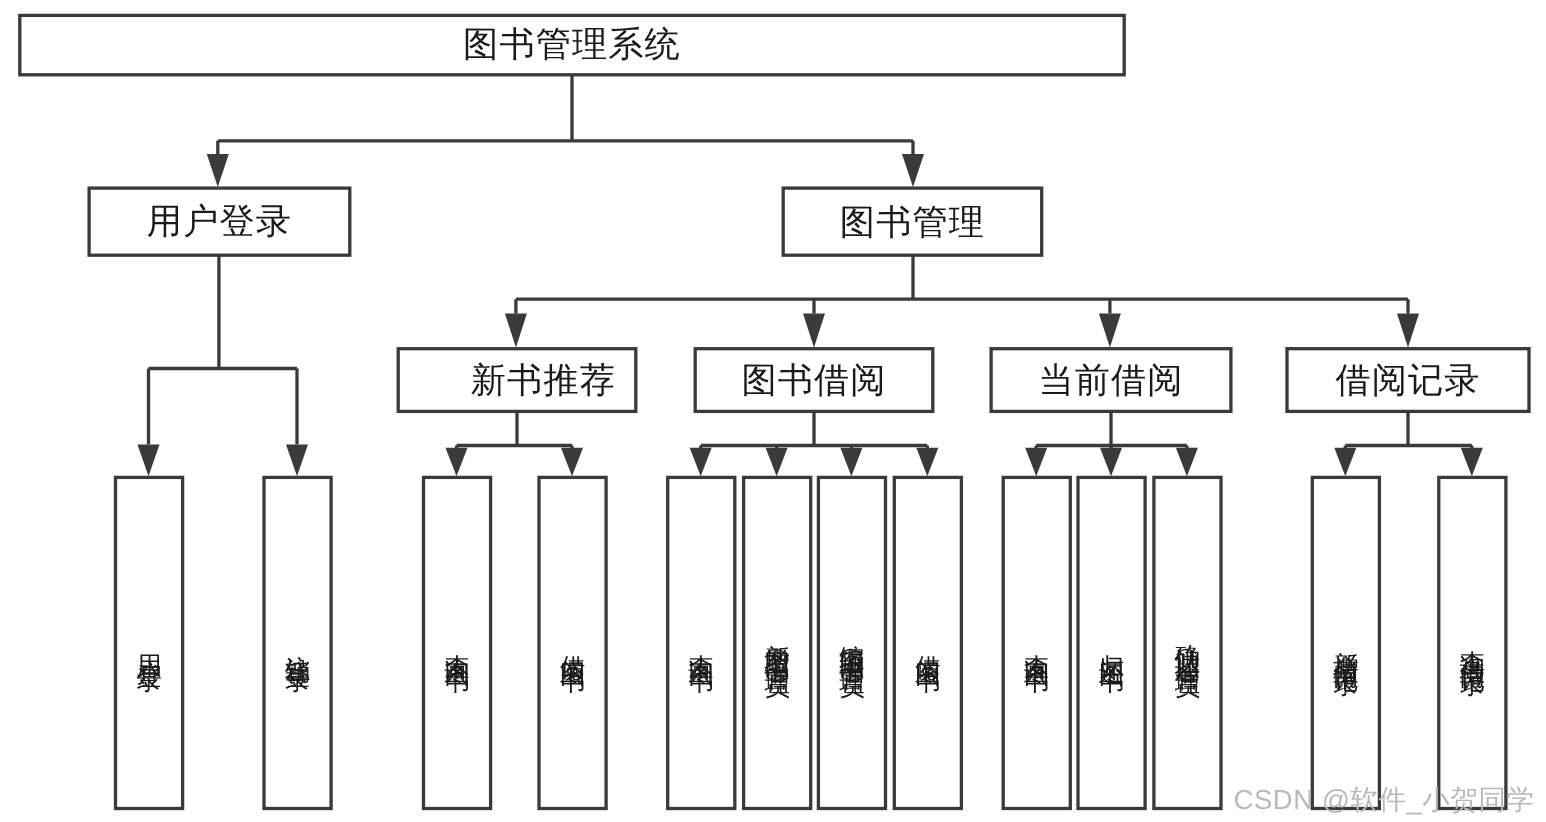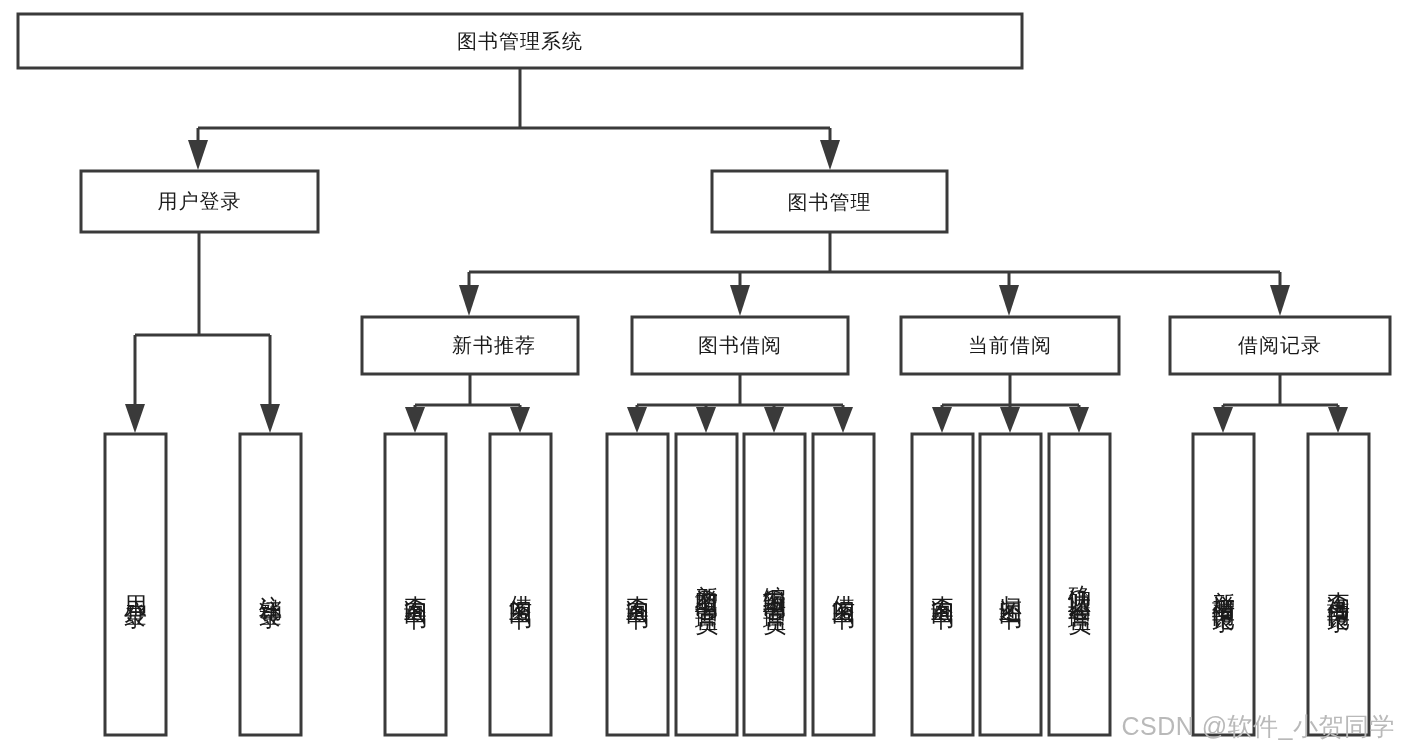--- a/index.html
+++ b/index.html
@@ -55,21 +55,21 @@
     letter-spacing: 4px;
     display: flex;
     align-items: center;
     justify-content: center;
     text-align: center;
     pointer-events: none;
   }
   .htext-wrap {
     position: absolute;
     font-family: "Liberation Sans", "DejaVu Sans", sans-serif;
-    font-size: 20px;
+    font-size: 32px;
     color: #1a1a1a;
     display: flex;
     align-items: center;
     justify-content: center;
     pointer-events: none;
     letter-spacing: 1px;
   }
 </style>
 </head>
 <body>

